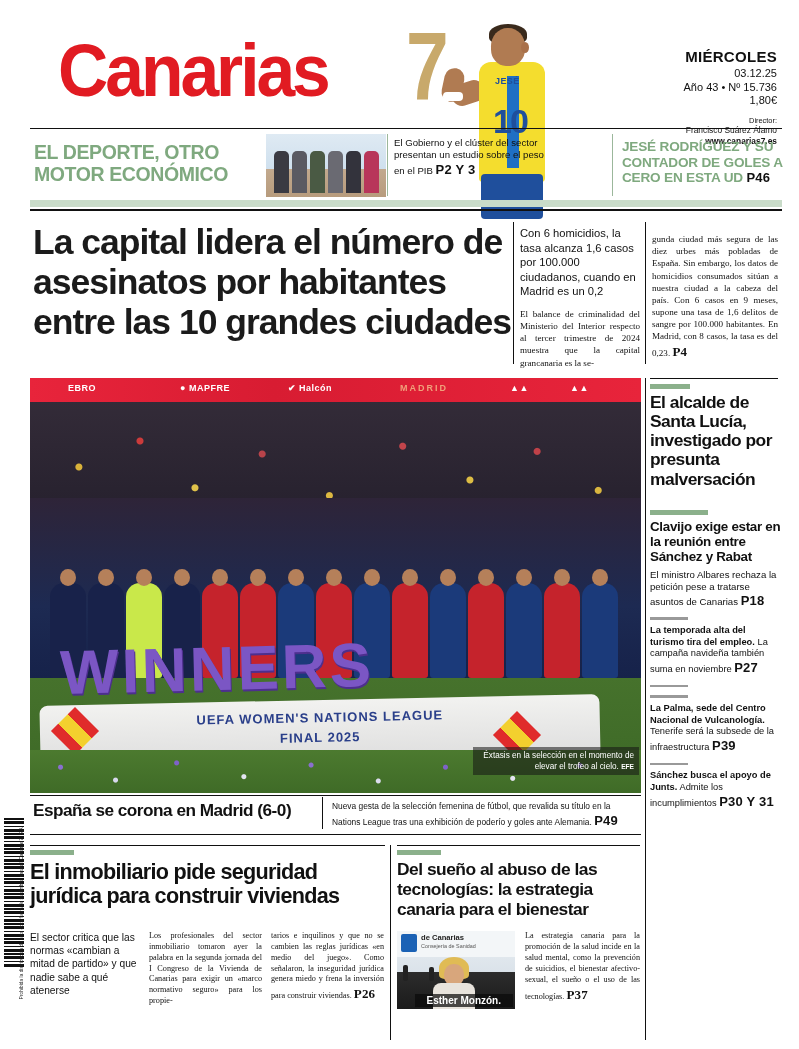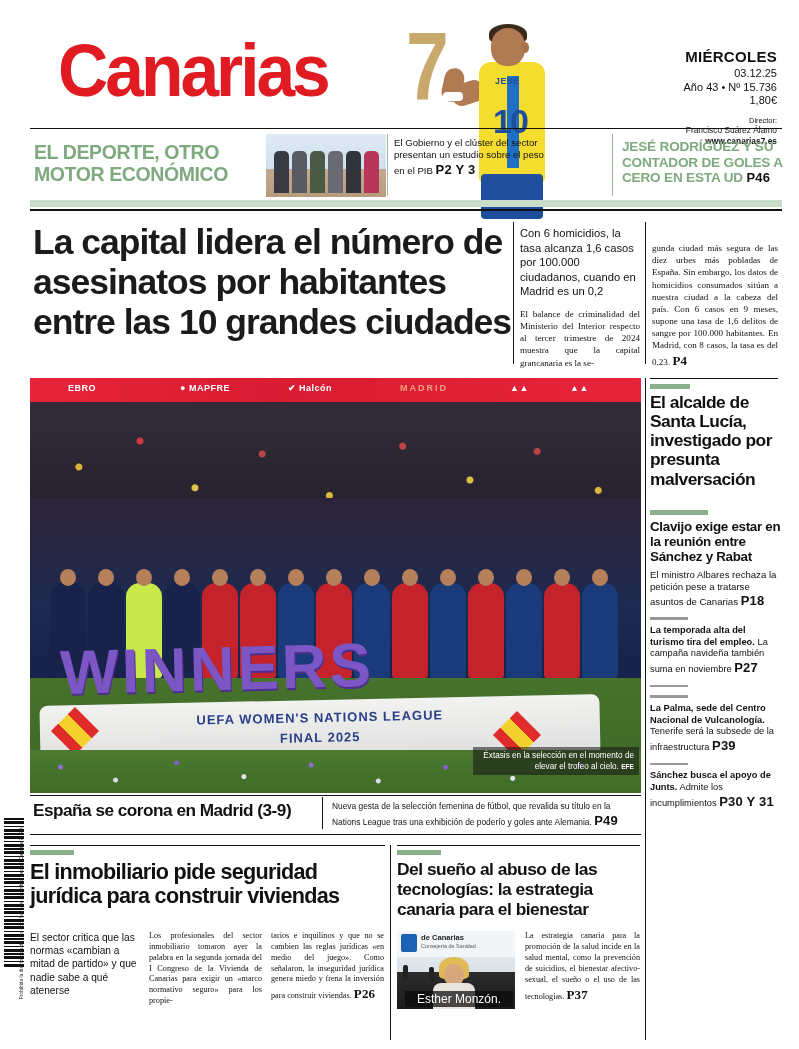--- a/index.html
+++ b/index.html
@@ -256,21 +256,21 @@
               background:#e0bb55; border-radius:50% 50% 18% 18%; }
   .bcp-face { position:absolute; left:13px; top:7px; width:20px; height:22px;
               background:#d8a67c; border-radius:46%; }
   .bcp-body { position:absolute; left:2px; top:26px; width:42px; height:26px;
               background:#e8e3dc; border-radius:8px 8px 0 0; }
   .bcp-mic { position:absolute; left:6px; top:34px; width:5px; height:16px;
              background:#222; border-radius:2px; }
   .bcp-mic2 { position:absolute; left:32px; top:36px; width:5px; height:14px;
               background:#222; border-radius:2px; }
   .bcp-lbl { position:absolute; right:2px; bottom:2px; background:rgba(10,10,10,0.72);
-             color:#fff; font-size:12px; padding:1px 12px; }
+             color:#fff; font-size:10px; padding:1px 12px;font-weight:bold; }
   .bc-body { width:115px; font-family:"Liberation Serif", serif; font-size:8.2px;
              color:#111; line-height:1.33; text-align:justify; }
 </style>
 </head>
 <body>
 
 <div class="page">
 
   <div class="barcode-strip">
     <div class="barcode"></div>
@@ -337,21 +337,21 @@
   <div class="lead-head">La capital lidera el número de asesinatos por habitantes entre las 10 grandes ciudades</div>
 
   <div class="vdiv" style="left:513px; top:222px; height:142px;"></div>
   <div class="vdiv" style="left:645px; top:222px; height:142px;"></div>
 
   <div class="lead-col1">
     <div class="lead-sub">Con 6 homicidios, la tasa alcanza 1,6 casos por 100.000 ciudadanos, cuando en Madrid es un 0,2</div>
     <div class="lead-body">El balance de criminalidad del Ministerio del Interior respecto al tercer trimestre de 2024 muestra que la capital grancanaria es la se-</div>
   </div>
   <div class="lead-col2">
-    <div class="lead-body" style="margin-top:16px;">
+    <div class="lead-body" style="margin-top:7px;">
       <span>gunda ciudad más segura de las diez urbes más pobladas de España. Sin embargo, los datos de homicidios consumados sitúan a nuestra ciudad a la cabeza del país. Con 6 casos en 9 meses, supone una tasa de 1,6 delitos de sangre por 100.000 habitantes. En Madrid, con 8 casos, la tasa es del 0,23.</span>
       <span class="pg">P4</span>
     </div>
   </div>
 
   <div class="photo">
     <div class="ph-crowd"></div>
     <div class="ph-board">
       <span style="left:38px;">EBRO</span>
       <span style="left:150px;">● MAPFRE</span>
@@ -421,21 +421,21 @@
     <div class="winners">WINNERS</div>
     <div class="confetti"></div>
 
     <div class="photo-credit">
       <span>Éxtasis en la selección en el momento de elevar el trofeo al cielo.</span>
       <span class="credit-src">EFE</span>
     </div>
   </div>
 
   <div class="cap-rule"></div>
-  <div class="cap-head">España se corona en Madrid (3-9)</div>
+  <div class="cap-head">España se corona en Madrid (6-0)</div>
   <div class="cap-div"></div>
   <div class="cap-text">
     <span>Nueva gesta de la selección femenina de fútbol, que revalida su título en la Nations League tras una exhibición de poderío y goles ante Alemania.</span>
     <span class="pg">P49</span>
   </div>
   <div class="cap-rule2"></div>
 
   <div class="sb-divider-v"></div>
   <div class="sidebar">
 

